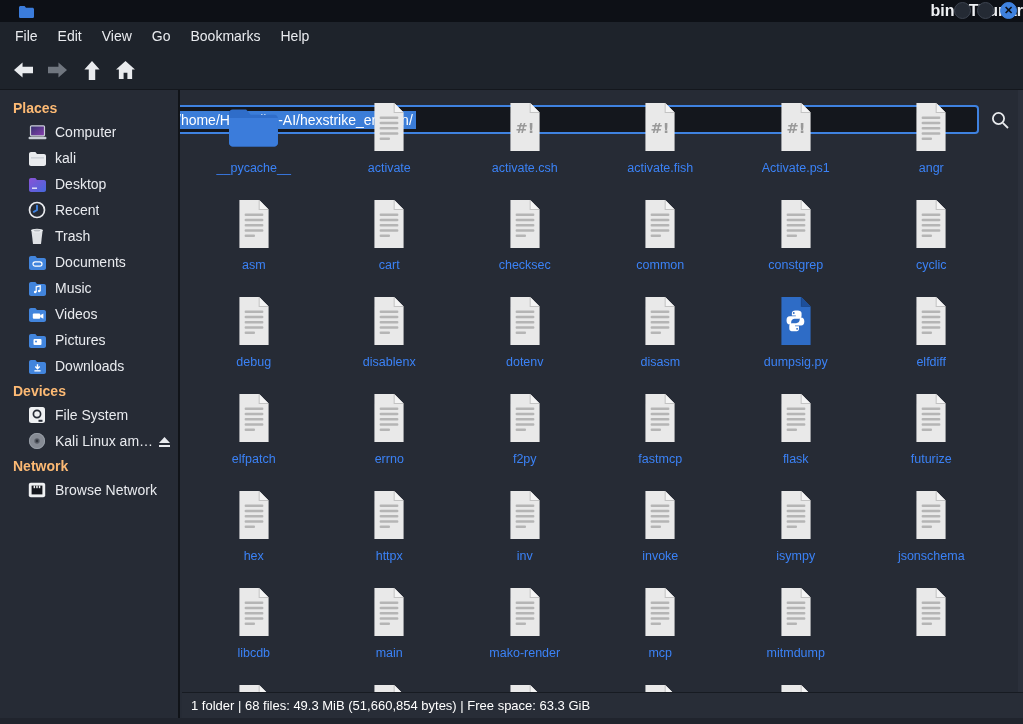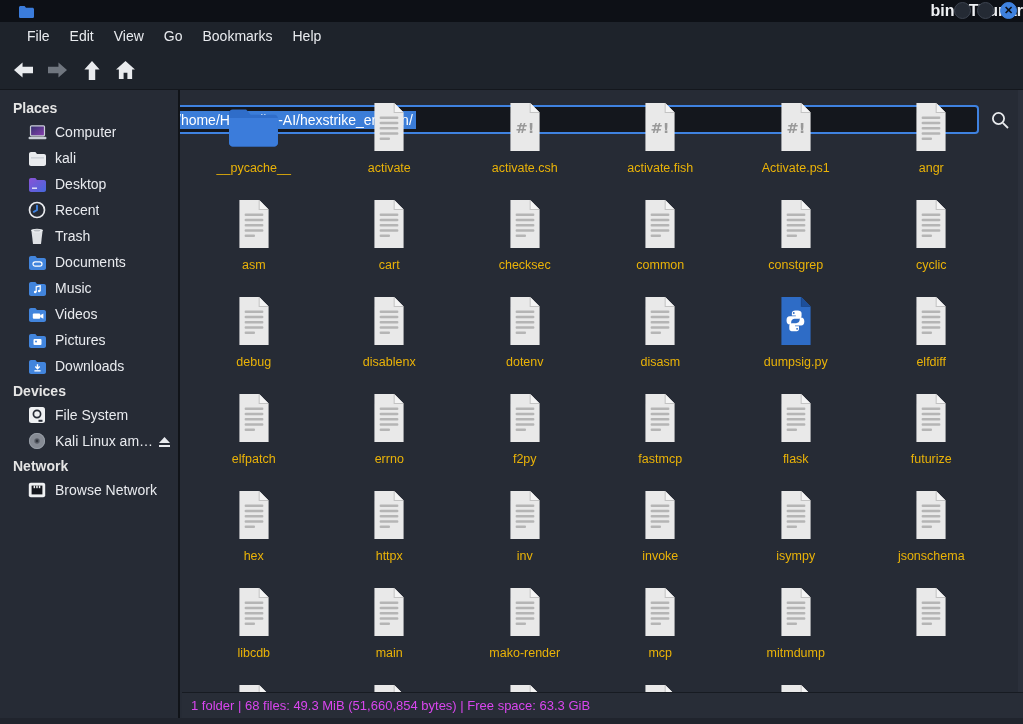--- a/index.html
+++ b/index.html
@@ -17,59 +17,59 @@
   .tb-icon { position:absolute; left:18px; top:4px; }
   .tb-title { position:absolute; left:0; right:0; top:0; height:22px; line-height:22px;
     text-align:right; color:#eef0f3; font-size:16px; font-weight:bold;margin-left:40px; }
   .tb-controls { position:absolute; right:6px; top:2px; display:flex; gap:6px; }
   .ctrl { width:17px; height:17px; border-radius:50%; background:#242a34; border:1px solid #3c434f; }
   .ctrl.close { background:#3f82e0; border-color:#3f82e0; color:#0b0e13; font-size:11px;
     font-weight:bold; display:flex; align-items:center; justify-content:center; line-height:1; }
 
   
   .menubar { position:absolute; top:22px; left:0; right:0; height:28px; background:#1e232b;
-    display:flex; align-items:center; padding-left:17px; }
+    display:flex; align-items:center; padding-left:5px; }
   .menu-item { color:#e9ebef; font-size:14px; padding:3px 10px; border-radius:3px; cursor:default; }
 
   
   .toolbar { position:absolute; top:50px; left:0; right:0; height:40px; background:#1e232b;
     border-bottom:1px solid #14171d; }
   .navbtns { position:absolute; left:8px; top:5px; display:flex; gap:3px; }
   .navbtn { width:31px; height:30px; display:flex; align-items:center; justify-content:center; border-radius:3px; }
   .pathbar { position:absolute; left:140px; right:44px; top:55px; height:29px;
     background:#14171d; border:2px solid #3f82e0; border-radius:4px;
     display:flex; align-items:center; padding:0 7px; }
   .pathtext { color:#ffffff; font-size:14px; background:#3b7dd8; padding:1px 3px;
     margin-left:7px; white-space:nowrap; }
   .searchbtn { position:absolute; right:8px; top:56px; width:30px; height:28px;
     display:flex; align-items:center; justify-content:center; }
 
   
   .content { position:absolute; top:90px; left:0; right:0; bottom:0; }
   .sidebar { position:absolute; left:0; top:0; bottom:0; width:180px; background:#262b35;
     border-right:2px solid #101318; padding-top:6px; }
-  .sb-header { color:#e5e5e5; font-weight:bold; font-size:14px; padding:4px 12px 3px 13px; }
+  .sb-header { color:#fdba74; font-weight:bold; font-size:14px; padding:4px 12px 3px 13px; }
   .sb-item { position:relative; display:flex; align-items:center; height:26px;
     padding-left:27px; color:#e9ebef; font-size:14px; cursor:default; }
   .sb-item .sb-icn { width:20px; display:flex; justify-content:center; margin-right:8px; flex:none; }
   .sb-label { white-space:nowrap; overflow:hidden;text-align:right; }
   .sb-eject { position:absolute; right:7px; top:7px; }
 
   .files { position:absolute; left:182px; top:0; right:0; height:602px; overflow:hidden; }
   .grid { display:grid; grid-template-columns:repeat(6,135.5px); grid-auto-rows:97px;
     padding:6px 0 0 4px; }
   .cell { display:flex; flex-direction:column; align-items:center; cursor:default; }
   .cell .f-icon { height:56px; display:flex; align-items:center; justify-content:center; margin-top:3px; }
-  .cell .f-label { margin-top:6px; color:#eab308; font-size:12.5px; white-space:nowrap; }
+  .cell .f-label { margin-top:6px; color:#3b82f6; font-size:12.5px; white-space:nowrap; }
   .scrollbar { position:absolute; right:0; top:0; bottom:0; width:5px; background:#2b303b; }
 
   
   .statusbar { position:absolute; left:182px; right:0; bottom:6px; height:26px;
     background:#282d37; border-top:1px solid #171b22; display:flex; align-items:center;
-    padding-left:9px; color:#d946ef; font-size:13px; }
+    padding-left:9px; color:#ffffff; font-size:13px; }
   .bottom-edge { position:absolute; left:0; right:0; bottom:0; height:6px; background:#20242d; }
 </style>
 </head>
 <body>
 
 <div class="window">
 
   <div class="titlebar">
     <span class="tb-icon">
       <svg width="16" height="13" viewBox="0 0 16 13">

